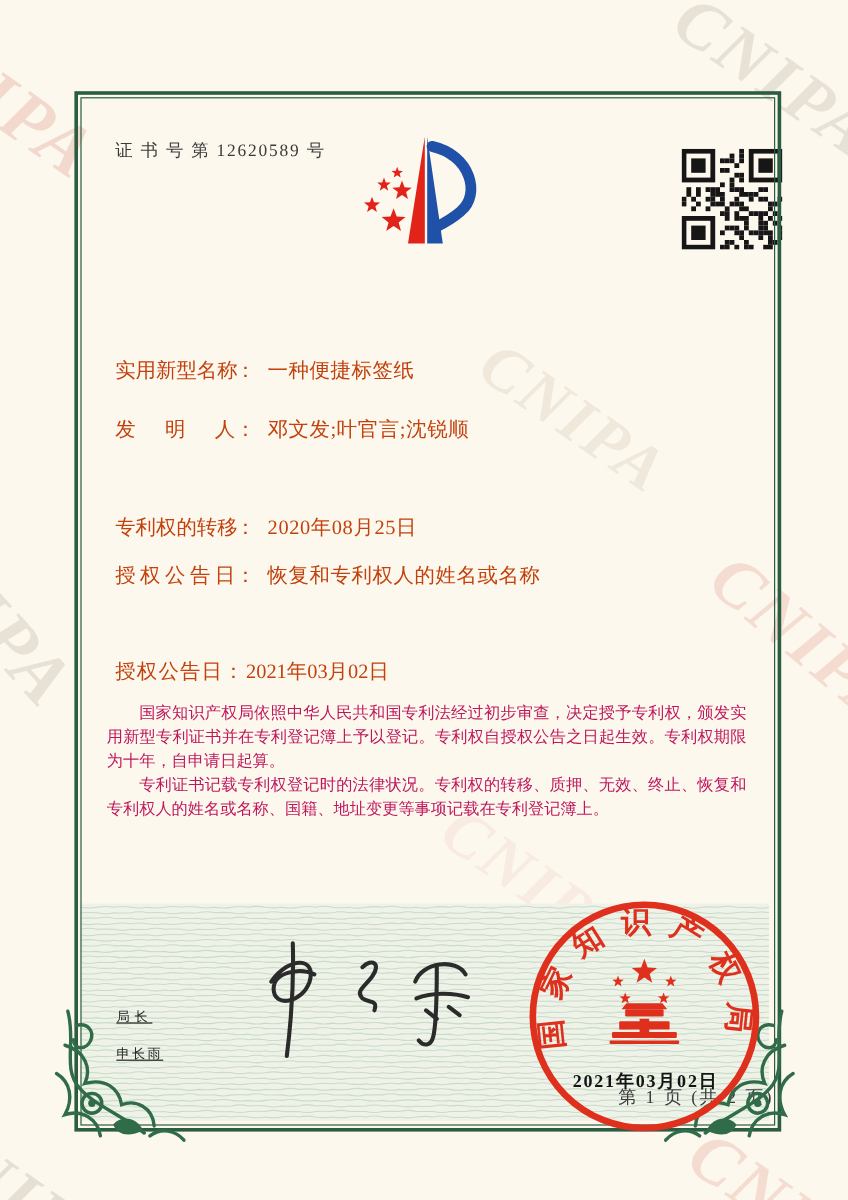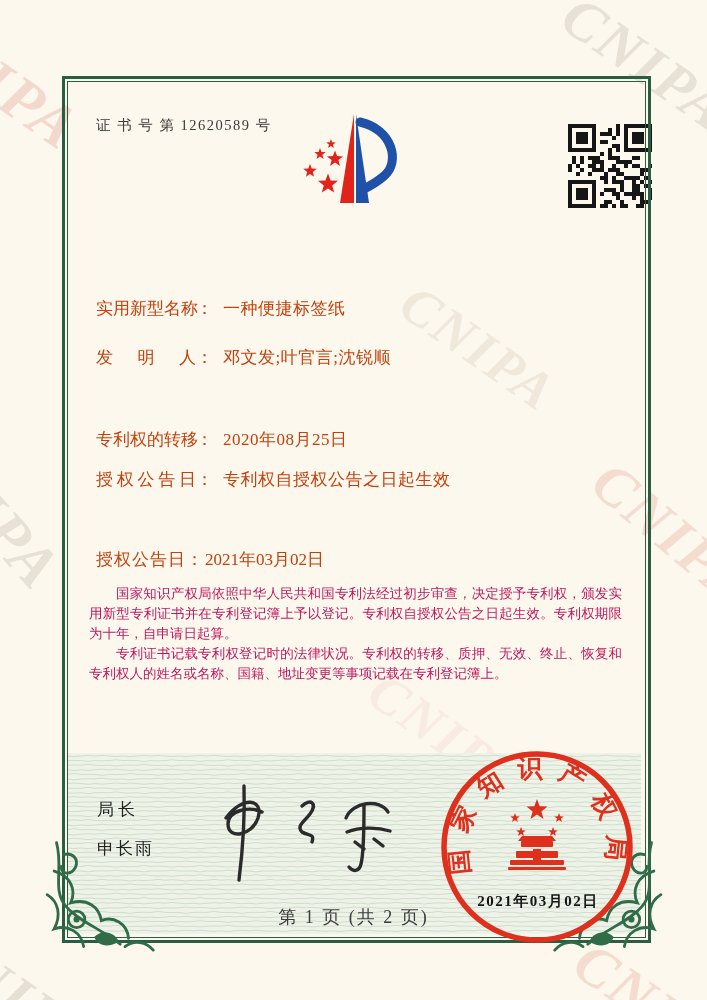--- a/index.html
+++ b/index.html
@@ -38,34 +38,34 @@
   .flabel{display:inline-block;width:100px;text-align:justify;text-align-last:justify;vertical-align:bottom;}
   .fcolon{margin:0 2px 0 0;}
   .fvalue{margin-left:8px;letter-spacing:0.5px;}
   .grant-right{position:absolute;left:268px;top:0;white-space:nowrap;}
   .glabel{letter-spacing:1px;text-align:center;}
 
   .paras{position:absolute;left:89px;top:584px;width:533px;font-size:13.5px;
          line-height:20px;color:#be185d;text-align:justify;}
   .paras p{margin:0;text-indent:2em;}
 
-  .signer{position:absolute;left:97px;top:798px;font-size:17px;color:#222;}
+  .signer{position:absolute;left:97px;top:840px;font-size:11px;color:#222;text-decoration:underline;}
   .signer .t{letter-spacing:4px;}
   .signer .n{margin-top:16px;letter-spacing:2px;text-align:right;}
 
   .autograph{position:absolute;left:198px;top:778px;width:215px;height:110px;}
 
   .seal{position:absolute;left:438px;top:748px;width:198px;height:198px;z-index:7;}
   .seal-arc-text{font-size:25px;font-weight:bold;letter-spacing:14px;fill:#df2f1d;
                  font-family:"Liberation Serif","DejaVu Serif",serif;}
   .seal-date{position:absolute;left:440px;top:892px;width:196px;text-align:center;
              font-size:15px;font-weight:600;color:#141414;letter-spacing:1.5px;z-index:8;}
 
-  .page-info{position:absolute;left:62px;top:905px;width:583px;text-align:center;
-             font-size:18px;letter-spacing:2px;color:#3c3c3c;z-index:5;}
+  .page-info{position:absolute;left:62px;top:905px;width:583px;text-align:right;
+             font-size:15px;letter-spacing:2px;color:#3c3c3c;z-index:5;}
 
   .footer-note{position:absolute;left:0;top:918px;width:705px;text-align:center;
                font-size:13px;letter-spacing:7px;color:#546055;}
 
   .flourish{position:absolute;width:118px;height:118px;z-index:6;}
   .fl-left{left:40px;top:838px;}
   .fl-right{left:550px;top:838px;transform:scaleX(-1);}
 </style>
 </head>
 <body>
@@ -297,21 +297,21 @@
     <div class="frow" style="top:297px">
       <span class="flabel">实用新型名称</span><span class="fcolon">：</span><span class="fvalue">一种便捷标签纸</span>
     </div>
     <div class="frow" style="top:346px">
       <span class="flabel">发明人</span><span class="fcolon">：</span><span class="fvalue">邓文发;叶官言;沈锐顺</span>
     </div>
     <div class="frow" style="top:428px">
       <span class="flabel">专利权的转移</span><span class="fcolon">：</span><span class="fvalue">2020年08月25日</span>
     </div>
     <div class="frow" style="top:468px">
-      <span class="flabel">授权公告日</span><span class="fcolon">：</span><span class="fvalue">专利权自授权公告之日起生效</span>
+      <span class="flabel">授权公告日</span><span class="fcolon">：</span><span class="fvalue">恢复和专利权人的姓名或名称</span>
     </div>
 
     <div class="frow" style="top:548px;width:520px">
       <span class="glabel">授权公告日</span><span class="fcolon">：</span><span>2021年03月02日</span>
     </div>
 
     <div class="paras">
       <p>国家知识产权局依照中华人民共和国专利法经过初步审查，决定授予专利权，颁发实用新型专利证书并在专利登记簿上予以登记。专利权自授权公告之日起生效。专利权期限为十年，自申请日起算。</p>
       <p>专利证书记载专利权登记时的法律状况。专利权的转移、质押、无效、终止、恢复和专利权人的姓名或名称、国籍、地址变更等事项记载在专利登记簿上。</p>
     </div>

